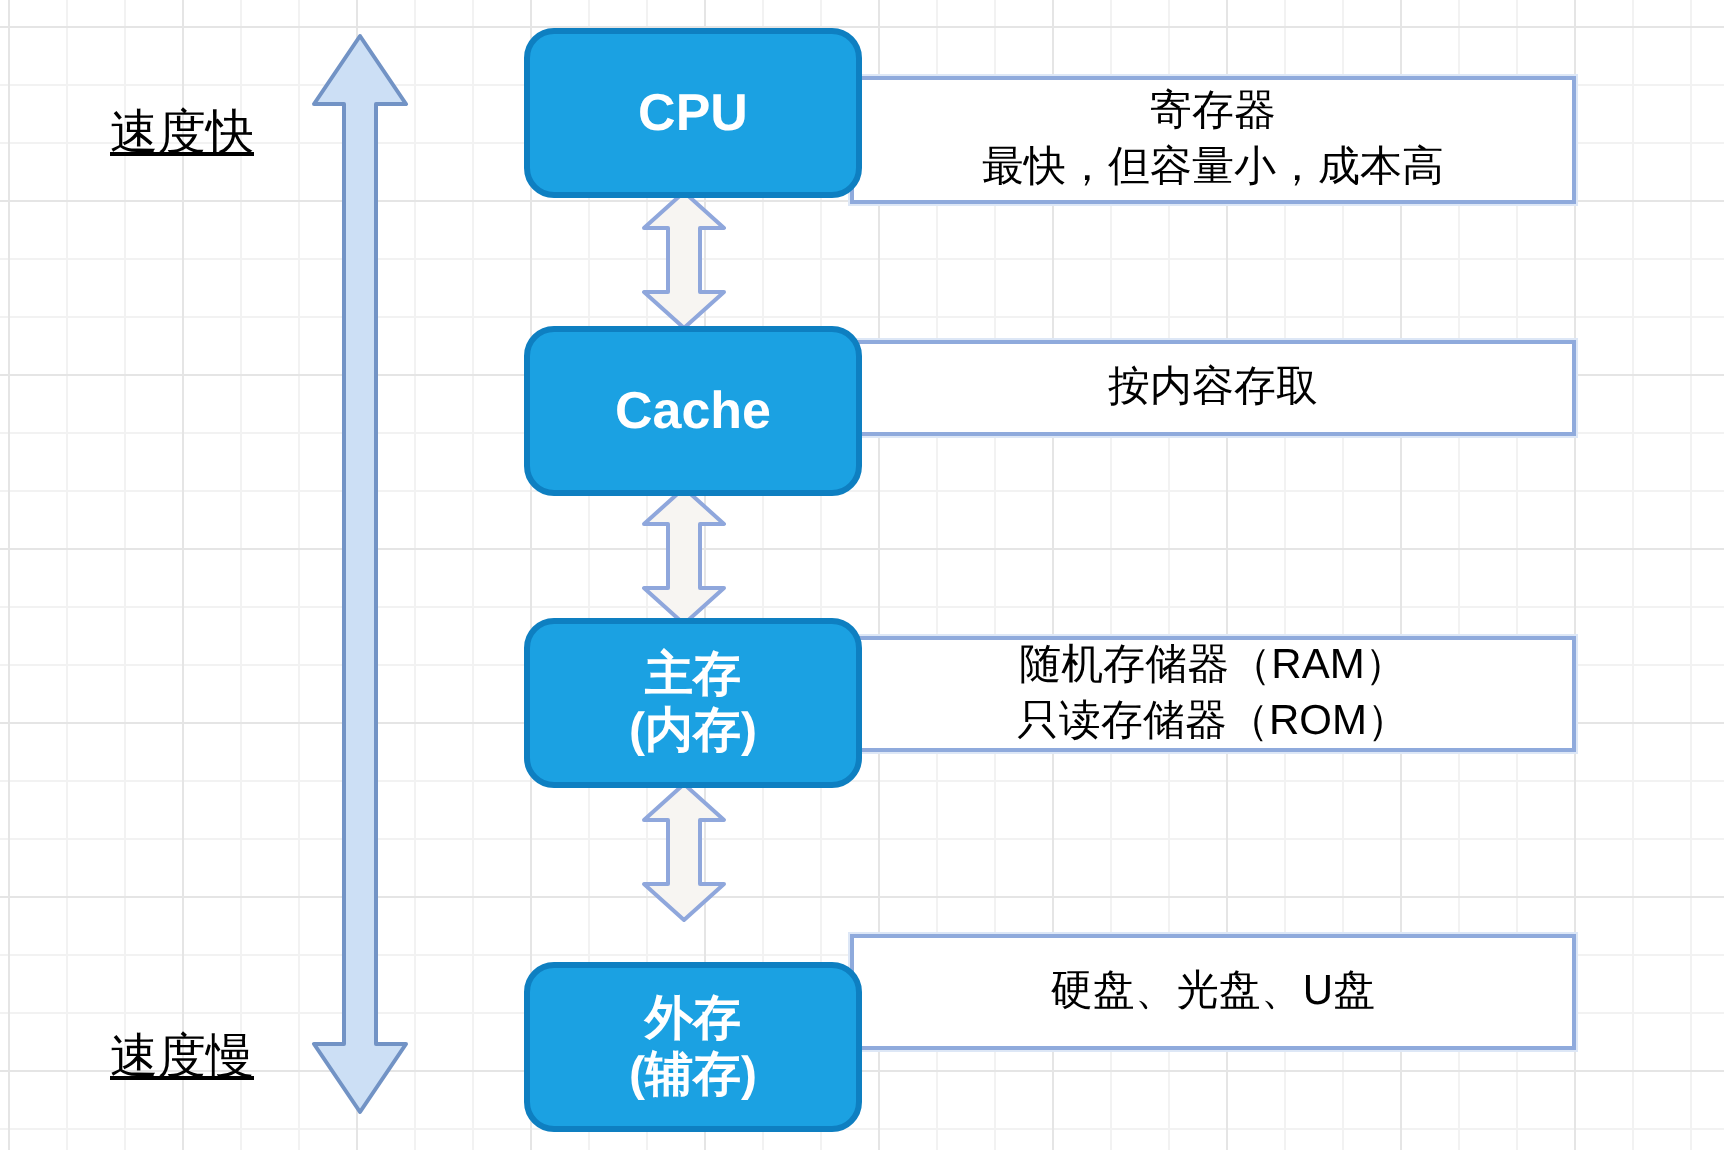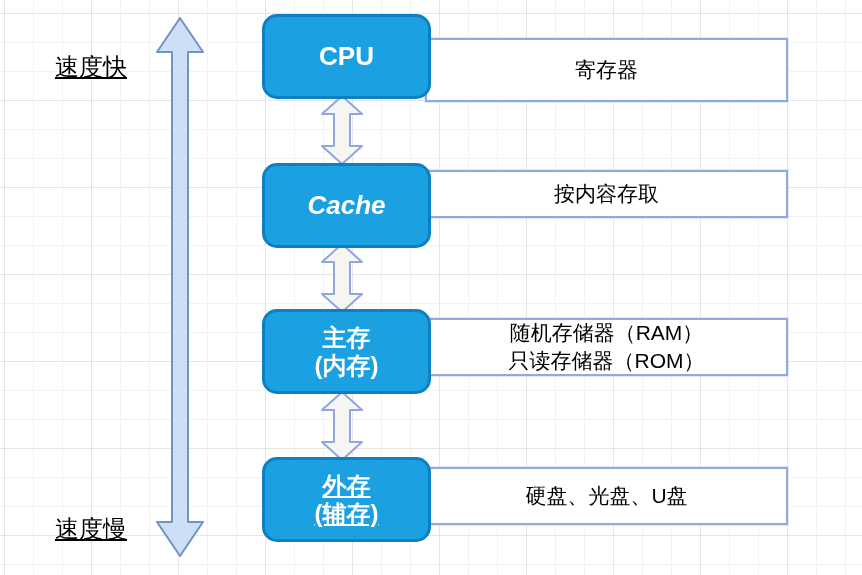--- a/index.html
+++ b/index.html
@@ -86,23 +86,23 @@
     z-index: 3;
     display: flex;
     flex-direction: column;
     justify-content: center;
     align-items: center;
     text-align: center;
     color: var(--box-text);
     font-weight: bold;
   }
   .blue-box.r1 { top: 14px;  font-size: 26px; }
-  .blue-box.r2 { top: 163px; font-size: 26px; font-style: italic; }
+  .blue-box.r2 { top: 163px; font-size: 26px; }
   .blue-box.r3 { top: 309px; font-size: 24px; line-height: 28px; }
-  .blue-box.r4 { top: 457px; font-size: 24px; line-height: 28px; text-decoration: underline; }
+  .blue-box.r4 { top: 481px; font-size: 24px; line-height: 28px; }
 </style>
 </head>
 <body>
 
 <div class="canvas">
 
   <div class="side-label top">
     <div>速度快</div>
   </div>
   <div class="side-label bottom">
@@ -119,20 +119,21 @@
   </svg>
   <svg class="small-arrow a2" width="48" height="72" viewBox="0 0 48 72">
     <polygon points="24,2 44,20 32,20 32,52 44,52 24,70 4,52 16,52 16,20 4,20"></polygon>
   </svg>
   <svg class="small-arrow a3" width="48" height="72" viewBox="0 0 48 72">
     <polygon points="24,2 44,20 32,20 32,52 44,52 24,70 4,52 16,52 16,20 4,20"></polygon>
   </svg>
 
   <div class="desc-box r1">
     <div>寄存器</div>
+    <div>最快，但容量小，成本高</div>
   </div>
   <div class="desc-box r2">
     <div>按内容存取</div>
   </div>
   <div class="desc-box r3">
     <div>随机存储器（RAM）</div>
     <div>只读存储器（ROM）</div>
   </div>
   <div class="desc-box r4">
     <div>硬盘、光盘、U盘</div>

